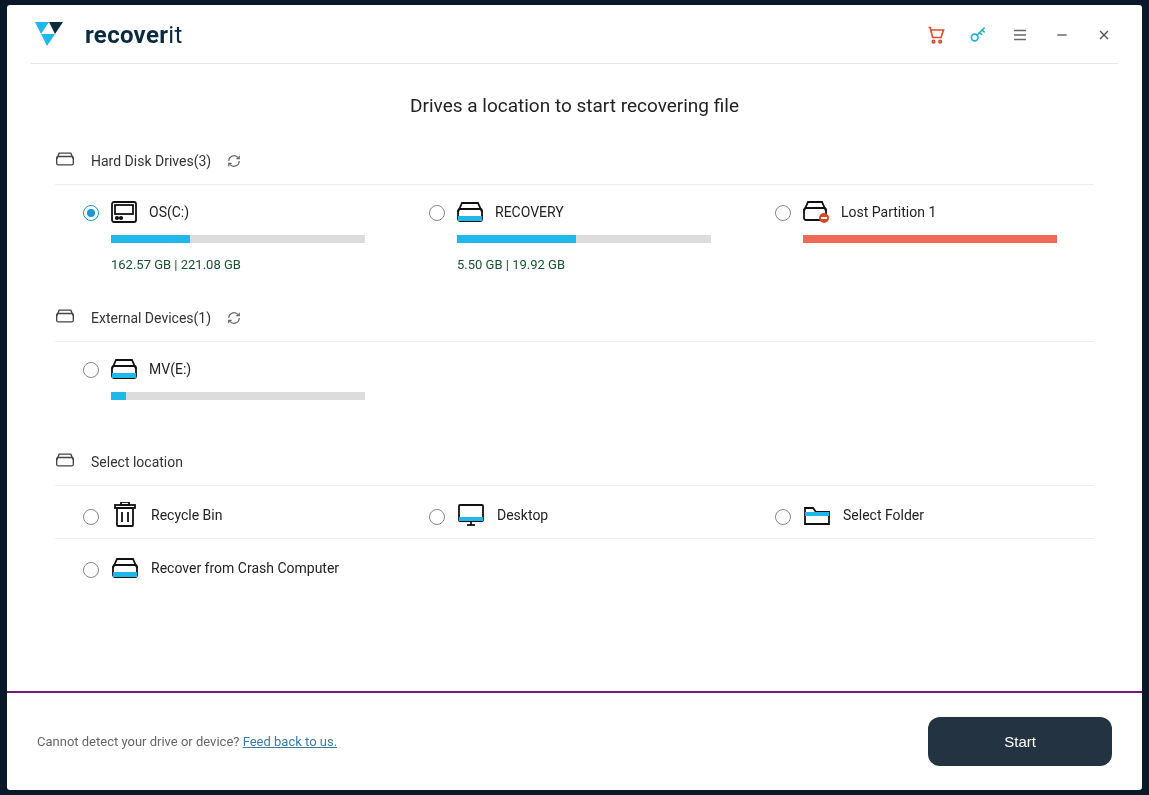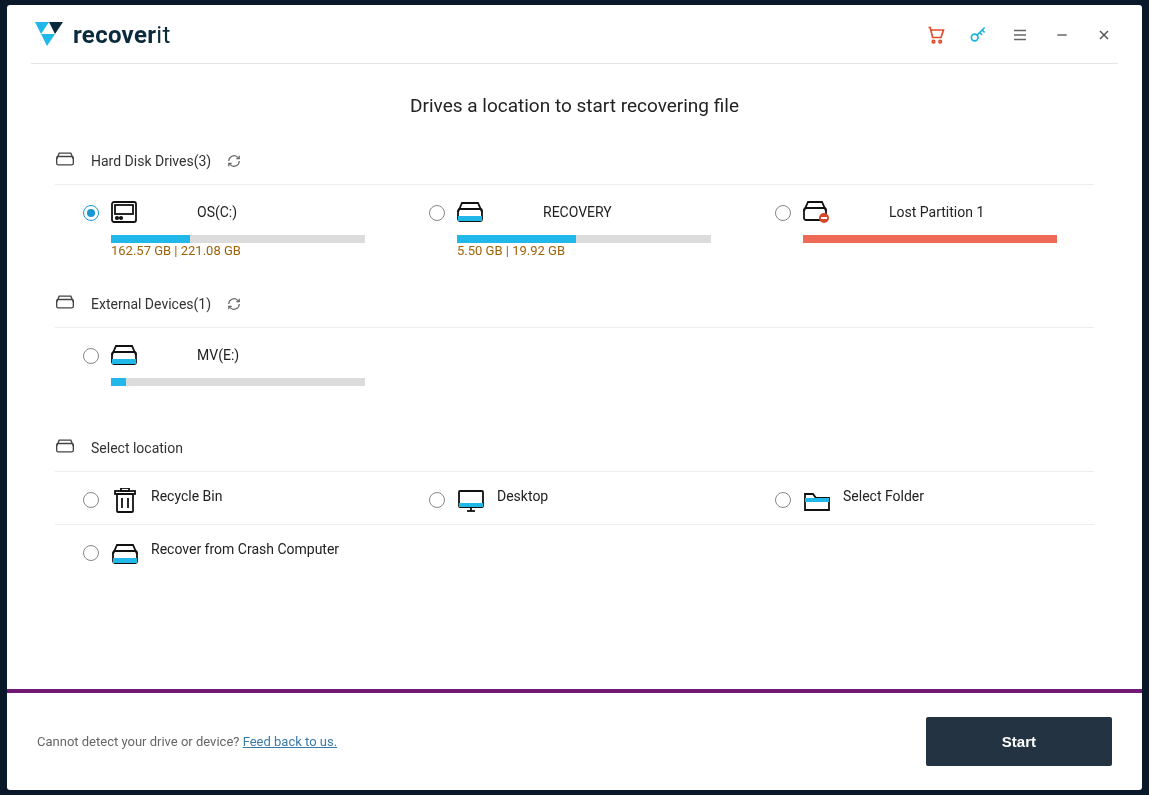--- a/index.html
+++ b/index.html
@@ -1,19 +1,19 @@
 <!DOCTYPE html>
 <html><head>
 <meta charset="utf-8">
 <style>
 * { margin:0; padding:0; box-sizing:border-box; }
 body { font-family:-apple-system,"Segoe UI",Roboto,Helvetica,Arial,sans-serif; background:#0a1929; width:1149px; height:795px; overflow:hidden; display:flex; align-items:center; justify-content:center;}
 .window { width:1135px; height:785px; background:#ffffff; border-radius:3px; display:flex; flex-direction:column; position:relative; }
 .titlebar { display:flex; align-items:center; justify-content:space-between; padding:16px 28px 14px 28px; }
-.logo-wrap { display:flex; align-items:center; gap:8px; }
+.logo-wrap { display:flex; align-items:center; gap:20px; }
 .logo-mark svg { display:block; }
 .logo-text { font-size:24px; font-weight:400; color:#0a2a3e; letter-spacing:.3px; }
 .logo-text b { font-weight:700; }
 .winctrl { display:flex; align-items:center; gap:22px; }
 .winctrl .ico { width:20px; height:20px; display:flex; align-items:center; justify-content:center; color:#555; cursor:pointer; }
 .winctrl .cart { color:#e34a2b; }
 .winctrl .key { color:#18b2d6; }
 .winctrl .ham { color:#666; }
 .divider { height:1px; background:#e5e5e5; margin:0 24px; }
 .content { flex:1; padding:30px 48px 0 48px; overflow:auto; }
@@ -23,31 +23,31 @@
 .sep { height:1px; background:#eeeeee; margin:10px 0 16px 0; }
 .row { display:flex; gap:36px; }
 .slot { width:310px; }
 .drive { display:flex; align-items:flex-start; gap:12px; padding-left:28px; }
 .radio { width:16px; height:16px; border:1.5px solid #888; border-radius:50%; margin-top:4px; flex-shrink:0; display:flex; align-items:center; justify-content:center; cursor:pointer; }
 .radio.sel { border-color:#1797d4; }
 .radio.sel::after { content:""; width:8px; height:8px; background:#1797d4; border-radius:50%; }
 .drive-body { flex:1; }
 .drive-top { display:flex; align-items:center; gap:12px; }
 .dicon { width:26px; height:22px; display:flex; align-items:center; justify-content:center; }
-.dname { font-size:14px; color:#222;margin-left:48px; }
+.dname { font-size:14px; color:#222; }
 .bar { height:8px; background:#dcdcdc; margin-top:12px; position:relative; }
 .bar .fill { position:absolute; top:0; left:0; bottom:0; }
-.stats { font-size:13px; color:#a16207; margin-top:0; }
-.loc-item { display:flex; align-items:flex-start; gap:12px; padding-left:28px; }
+.stats { font-size:13px; color:#14532d; margin-top:14px; }
+.loc-item { display:flex; align-items:center; gap:12px; padding-left:28px; }
 .loc-item .licon { width:28px; height:26px; display:flex; align-items:center; justify-content:center; }
 .loc-item .lname { font-size:14px; color:#222; }
-.footer { border-top:4px solid #701a75; padding:24px 30px; display:flex; align-items:center; justify-content:space-between; }
+.footer { border-top:2px solid #701a75; padding:24px 30px; display:flex; align-items:center; justify-content:space-between; }
 .foot-left { font-size:13px; color:#666; }
 .foot-left a { color:#3a7aa8; text-decoration:underline; cursor:pointer; }
-.start-btn { background:#243342; color:#fff; border:none; padding:16px 76px; font-size:15px; cursor:pointer; border-radius:2px;font-weight:bold; }
+.start-btn { background:#243342; color:#fff; border:none; padding:16px 76px; font-size:15px; cursor:pointer; border-radius:12px; }
 </style>
 </head>
 <body>
 
 <div class="window">
 
   <div class="titlebar">
     <div class="logo-wrap">
       <span class="logo-mark">
         <svg width="30" height="26" viewBox="0 0 30 26">

